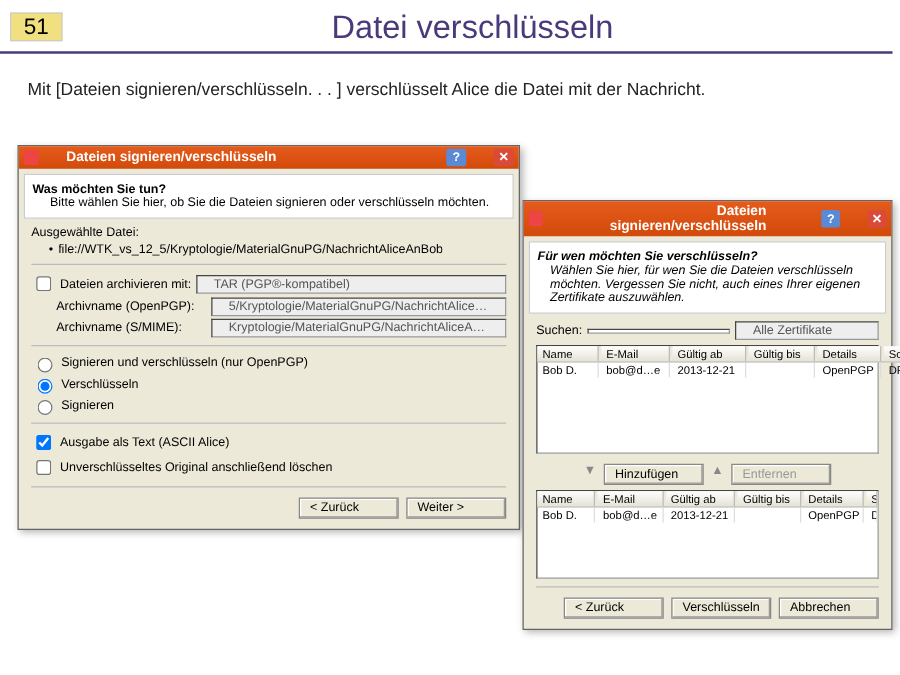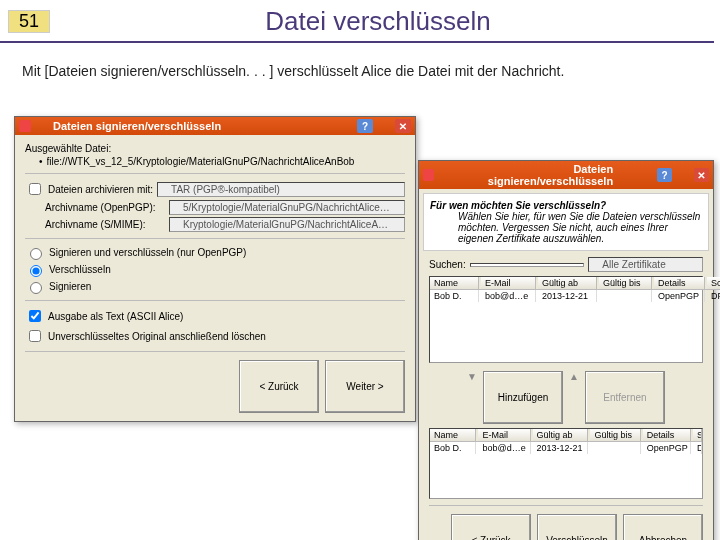--- a/index.html
+++ b/index.html
@@ -73,22 +73,22 @@
   .label { white-space: nowrap; }
   .input {
     border: 1px inset #999; background: #fff; padding: 1px 13px;
     font-size: 10px; flex: 1; white-space: nowrap; overflow: hidden; text-overflow: ellipsis;
   }
   .input.gray { background:#eee; color:#555; }
   .checkbox, .radio { width: 12px; height: 12px; }
   .hr { border-top: 1px solid #bbb; margin: 6px 0; }
   .btn {
     border: 1px solid #888; background: #ece9d8;
-    padding: 20px 8px; font-size: 10px; cursor: pointer;
-    min-width: 62px; text-align: center;
+    padding: 2px 8px; font-size: 10px; cursor: pointer;
+    min-width: 62px; 
     box-shadow: inset -1px -1px #999, inset 1px 1px #fff;
   }
   .btnrow { display:flex; gap:6px; justify-content:flex-end; margin-top:8px; }
   
   .table {
     border: 1px inset #999; background:#fff; font-size:9px;
   }
   .th, .td { display:flex; gap:2px; }
   .th > div, .td > div { border-right:1px solid #ddd; padding:1px 4px; overflow:hidden; white-space:nowrap; }
   .th { background:#ece9d8; border-bottom:1px solid #bbb; }
@@ -105,20 +105,24 @@
 
 <div class="dlg" style="left:14px; top:116px; width:400px;">
   <div class="dlg-title">
     <span class="lock"></span>
     <span>Dateien signieren/verschlüsseln</span>
     <span class="spacer"></span>
     <span class="tbtn tbtn-help">?</span>
     <span class="tbtn tbtn-close">✕</span>
   </div>
   <div class="dlg-body">
+    <div style="background:#fff;border:1px solid #ccc;padding:6px;margin:-4px -6px 6px -6px;">
+      <div style="font-weight:bold">Was möchten Sie tun?</div>
+      <div style="margin-left:14px">Bitte wählen Sie hier, ob Sie die Dateien signieren oder verschlüsseln möchten.</div>
+    </div>
     <div>Ausgewählte Datei:</div>
     <div class="row" style="margin-left:14px;">
       <span>•</span>
       <span style="overflow:hidden;white-space:nowrap;text-overflow:ellipsis;">file://WTK_vs_12_5/Kryptologie/MaterialGnuPG/NachrichtAliceAnBob</span>
     </div>
     <div class="hr"></div>
 
     <div class="row">
       <input type="checkbox" class="checkbox" style="">
       <span class="label">Dateien archivieren mit:</span>
@@ -170,21 +174,21 @@
   <div class="dlg-title">
     <span class="lock"></span>
     <span>Dateien signieren/verschlüsseln</span>
     <span class="spacer"></span>
     <span class="tbtn tbtn-help">?</span>
     <span class="tbtn tbtn-close">✕</span>
   </div>
   <div class="dlg-body">
     <div style="background:#fff;border:1px solid #ccc;padding:6px;margin:-4px -6px 6px -6px;font-style:italic;">
       <div style="font-weight:bold">Für wen möchten Sie verschlüsseln?</div>
-      <div style="margin-left:28px">Wählen Sie hier, für wen Sie die Dateien verschlüsseln möchten. Vergessen Sie nicht, auch eines Ihrer eigenen Zertifikate auszuwählen.</div>
+      <div style="margin-left:10px">Wählen Sie hier, für wen Sie die Dateien verschlüsseln möchten. Vergessen Sie nicht, auch eines Ihrer eigenen Zertifikate auszuwählen.</div>
     </div>
 
     <div class="row">
       <span class="label">Suchen:</span>
       <span class="input" style="min-width:60px;"></span>
       <span class="input gray" style="max-width:90px;">Alle Zertifikate</span>
     </div>
 
     <div class="table" style="margin-top:4px;">
       <div style="display:flex;">

